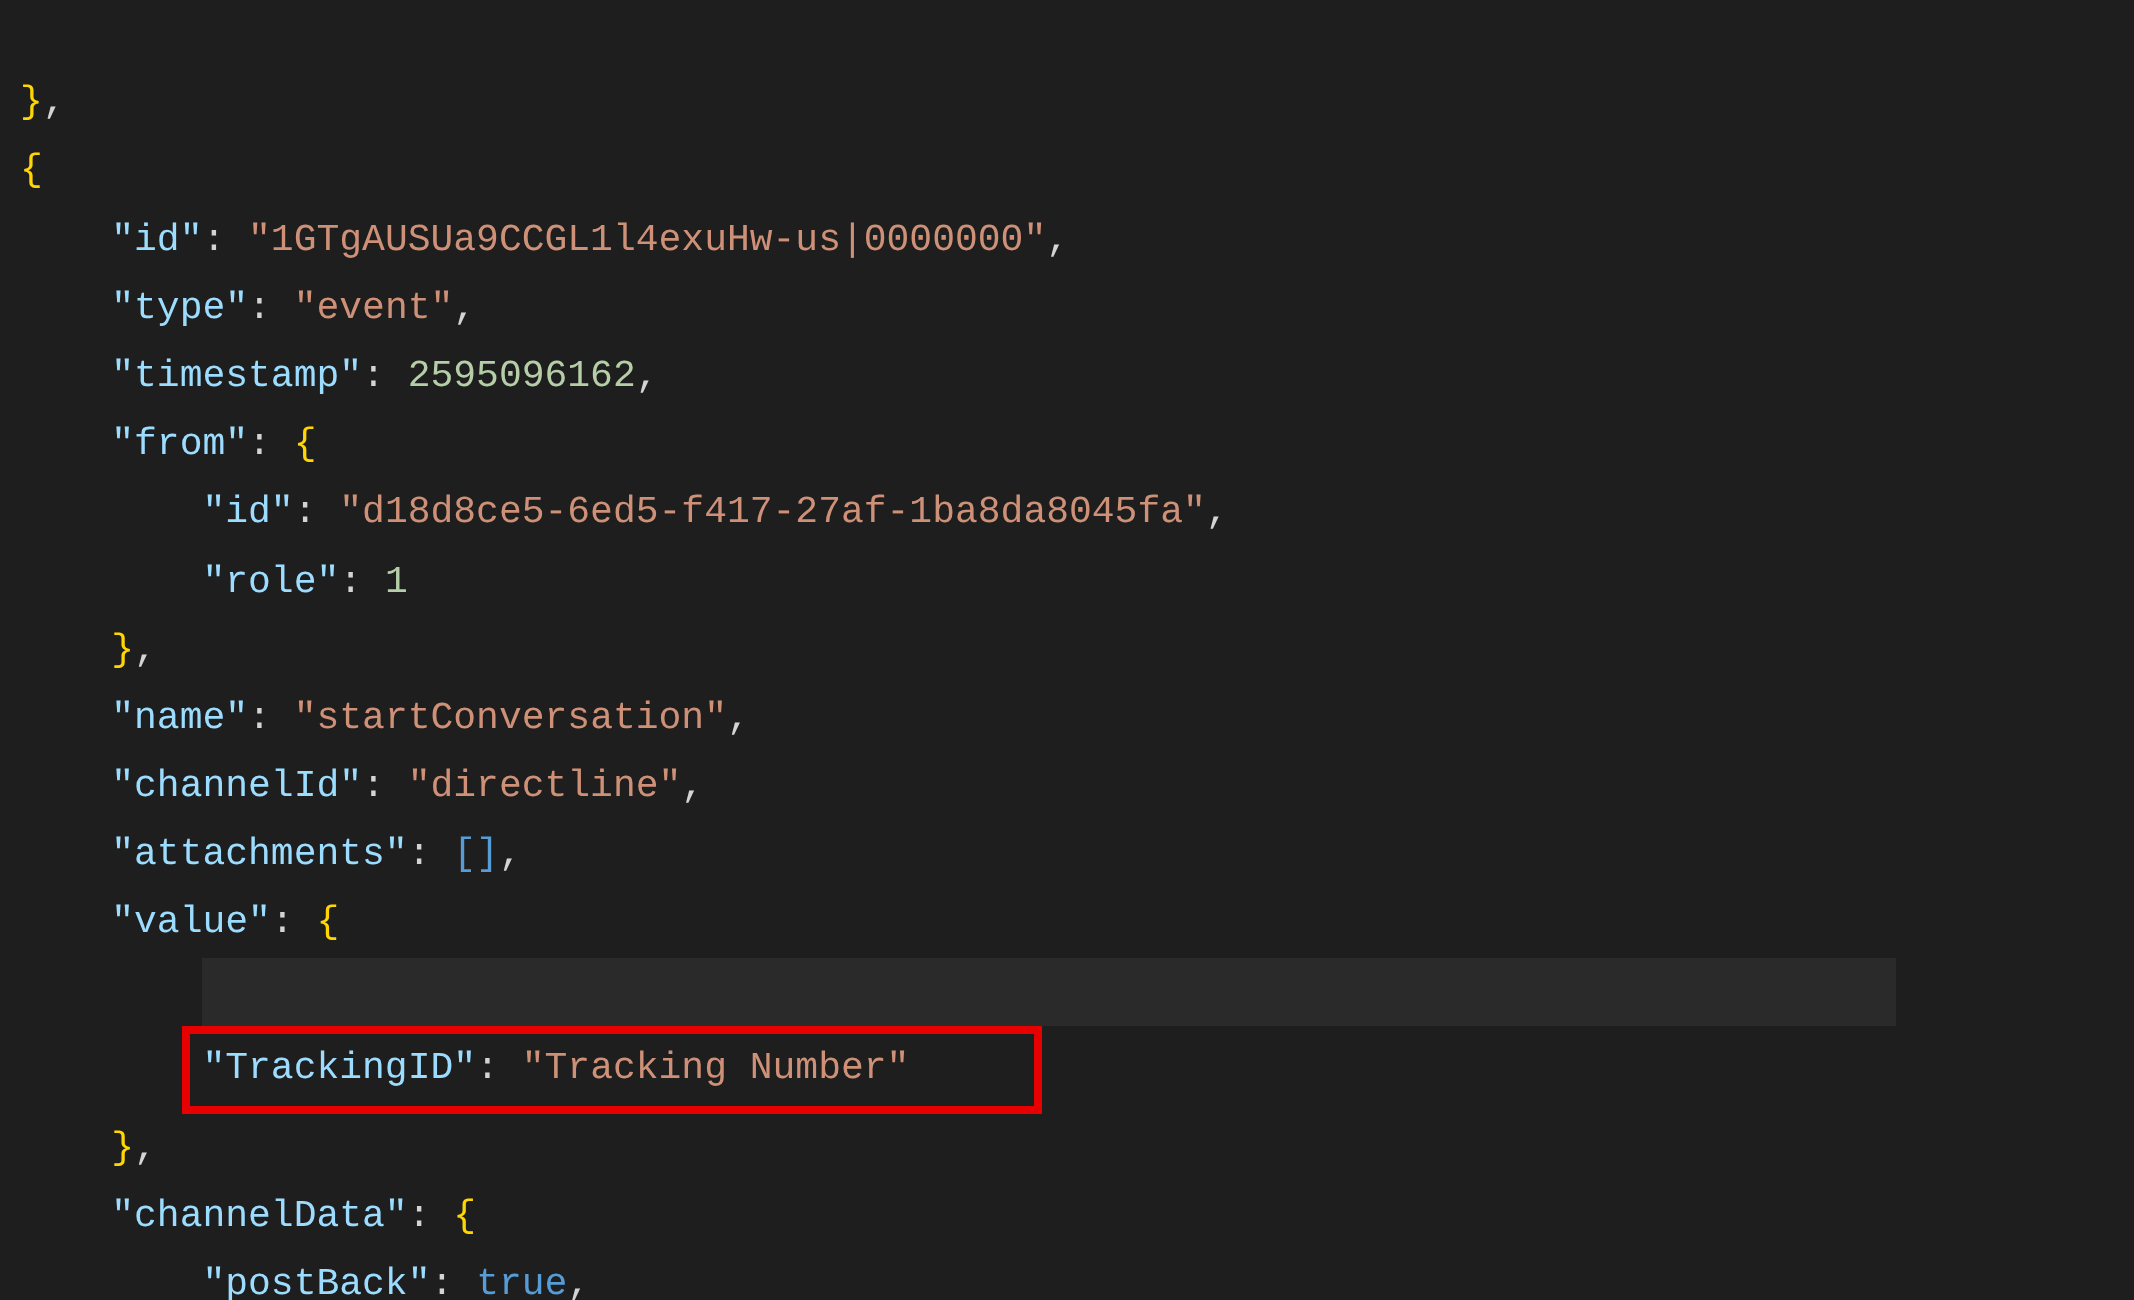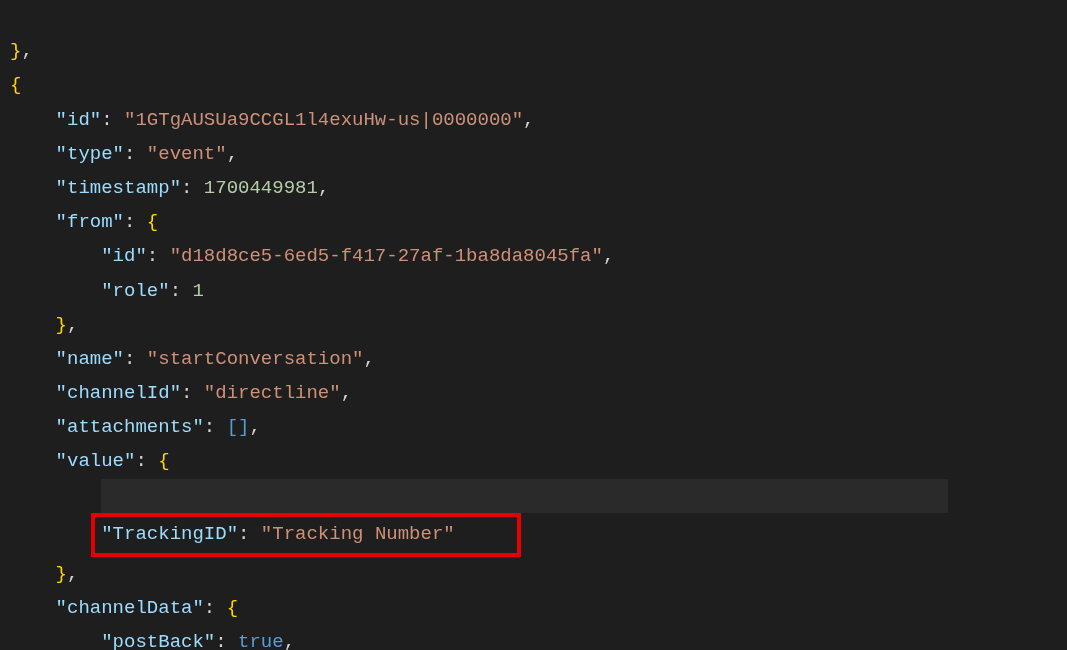--- a/index.html
+++ b/index.html
@@ -36,21 +36,21 @@
     .wrapper { position: relative; }
   </style>
 </head>
 <body>
 
 <div class="wrapper code">
 <span class="t-brace">}</span><span class="t-punc">,</span>
 <span class="t-brace">{</span>
     <span class="t-key">"id"</span><span class="t-punc">:</span> <span class="t-str">"1GTgAUSUa9CCGL1l4exuHw-us|0000000"</span><span class="t-punc">,</span>
     <span class="t-key">"type"</span><span class="t-punc">:</span> <span class="t-str">"event"</span><span class="t-punc">,</span>
-    <span class="t-key">"timestamp"</span><span class="t-punc">:</span> <span class="t-num">1700449981</span><span class="t-punc">,</span>
+    <span class="t-key">"timestamp"</span><span class="t-punc">:</span> <span class="t-num">2595096162</span><span class="t-punc">,</span>
     <span class="t-key">"from"</span><span class="t-punc">:</span> <span class="t-brace">{</span>
         <span class="t-key">"id"</span><span class="t-punc">:</span> <span class="t-str">"d18d8ce5-6ed5-f417-27af-1ba8da8045fa"</span><span class="t-punc">,</span>
         <span class="t-key">"role"</span><span class="t-punc">:</span> <span class="t-num">1</span>
     <span class="t-brace">}</span><span class="t-punc">,</span>
     <span class="t-key">"name"</span><span class="t-punc">:</span> <span class="t-str">"startConversation"</span><span class="t-punc">,</span>
     <span class="t-key">"channelId"</span><span class="t-punc">:</span> <span class="t-str">"directline"</span><span class="t-punc">,</span>
     <span class="t-key">"attachments"</span><span class="t-punc">:</span> <span class="t-bracket">[]</span><span class="t-punc">,</span>
     <span class="t-key">"value"</span><span class="t-punc">:</span> <span class="t-brace">{</span>
         <span class="selected-line"> </span>
         <span class="highlight-box"><span class="t-key">"TrackingID"</span><span class="t-punc">:</span> <span class="t-str">"Tracking Number"</span></span>

